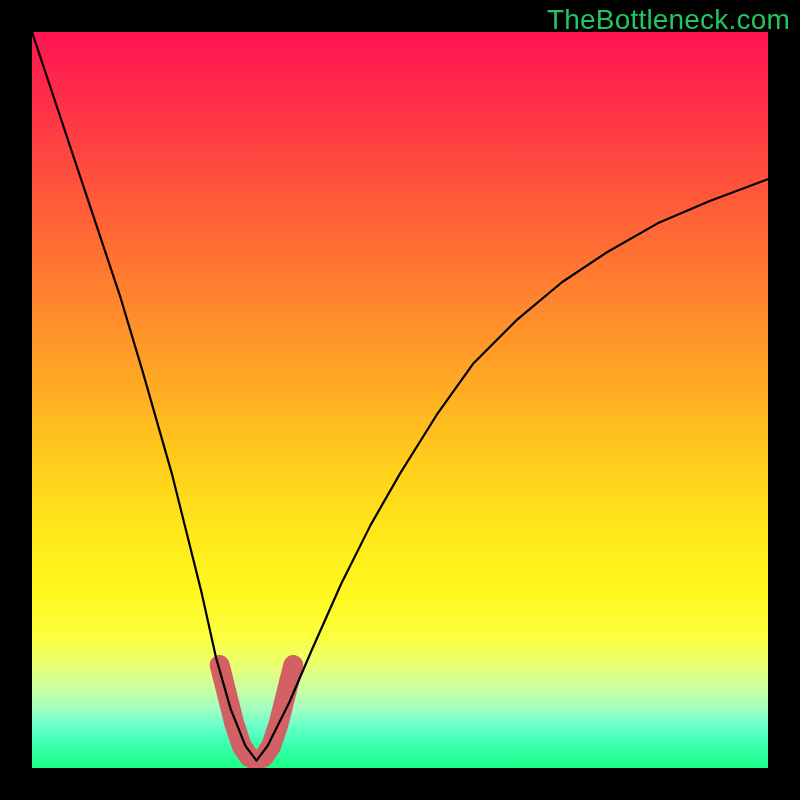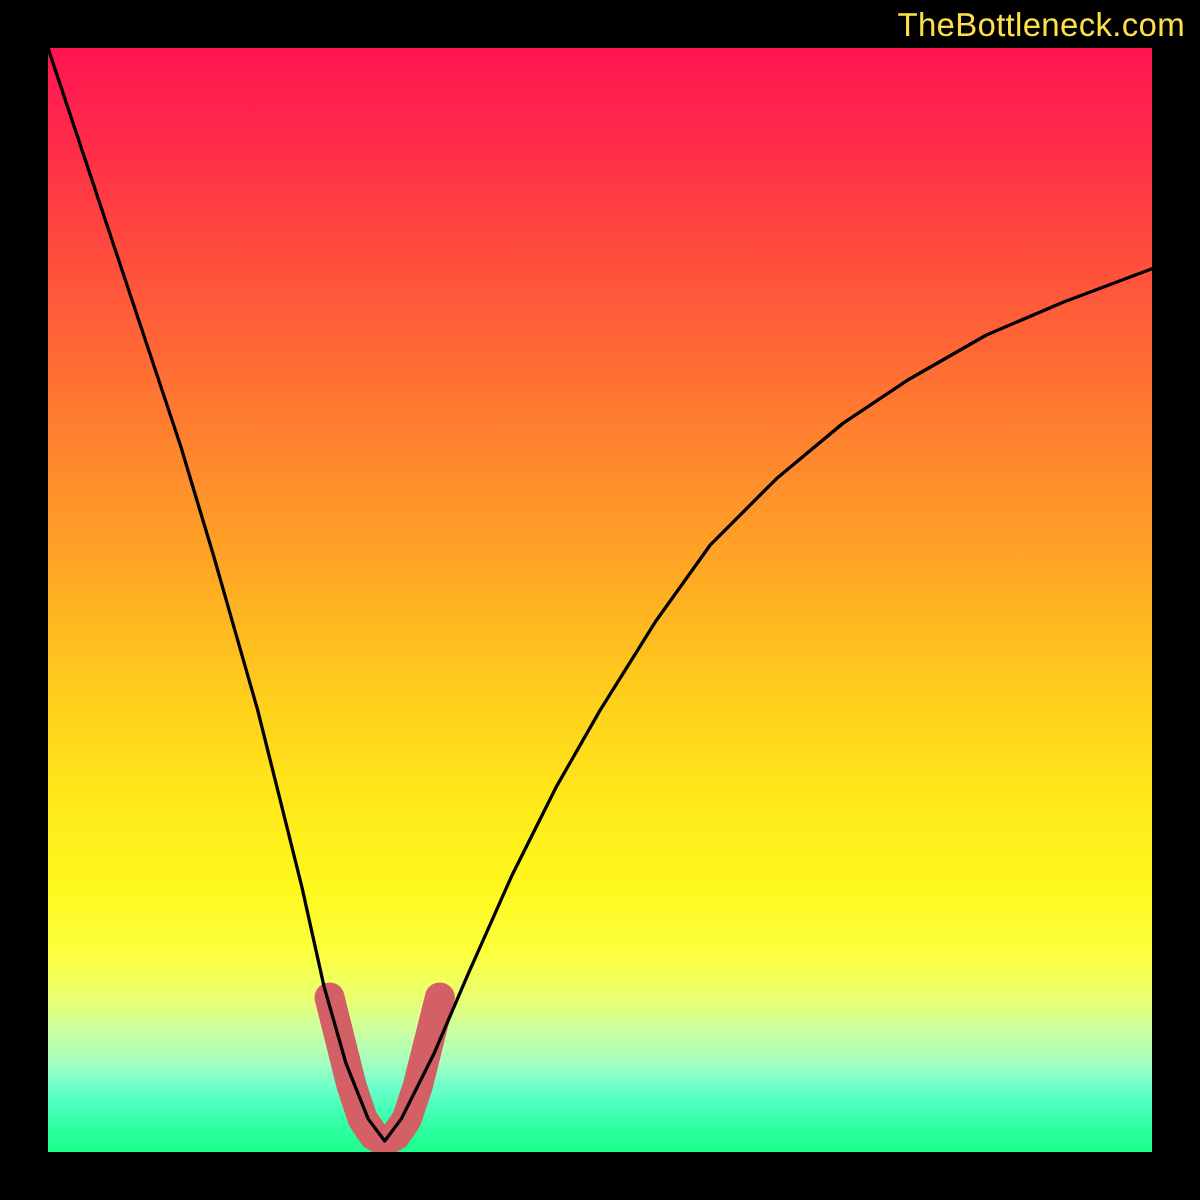--- a/index.html
+++ b/index.html
@@ -50,22 +50,22 @@
   }
   svg.curves {
     position: absolute;
     inset: 0;
     display: block;
   }
   .watermark {
     position: absolute;
     top: 4px;
     right: 10px;
-    color: #fde047;
-    font-size: 22px;
+    color: #22c55e;
+    font-size: 28px;
     letter-spacing: 0.2px;
     user-select: none;
   }
 </style>
 </head>
 <body>
 
 <div class="frame">
 
   <div class="plot">

